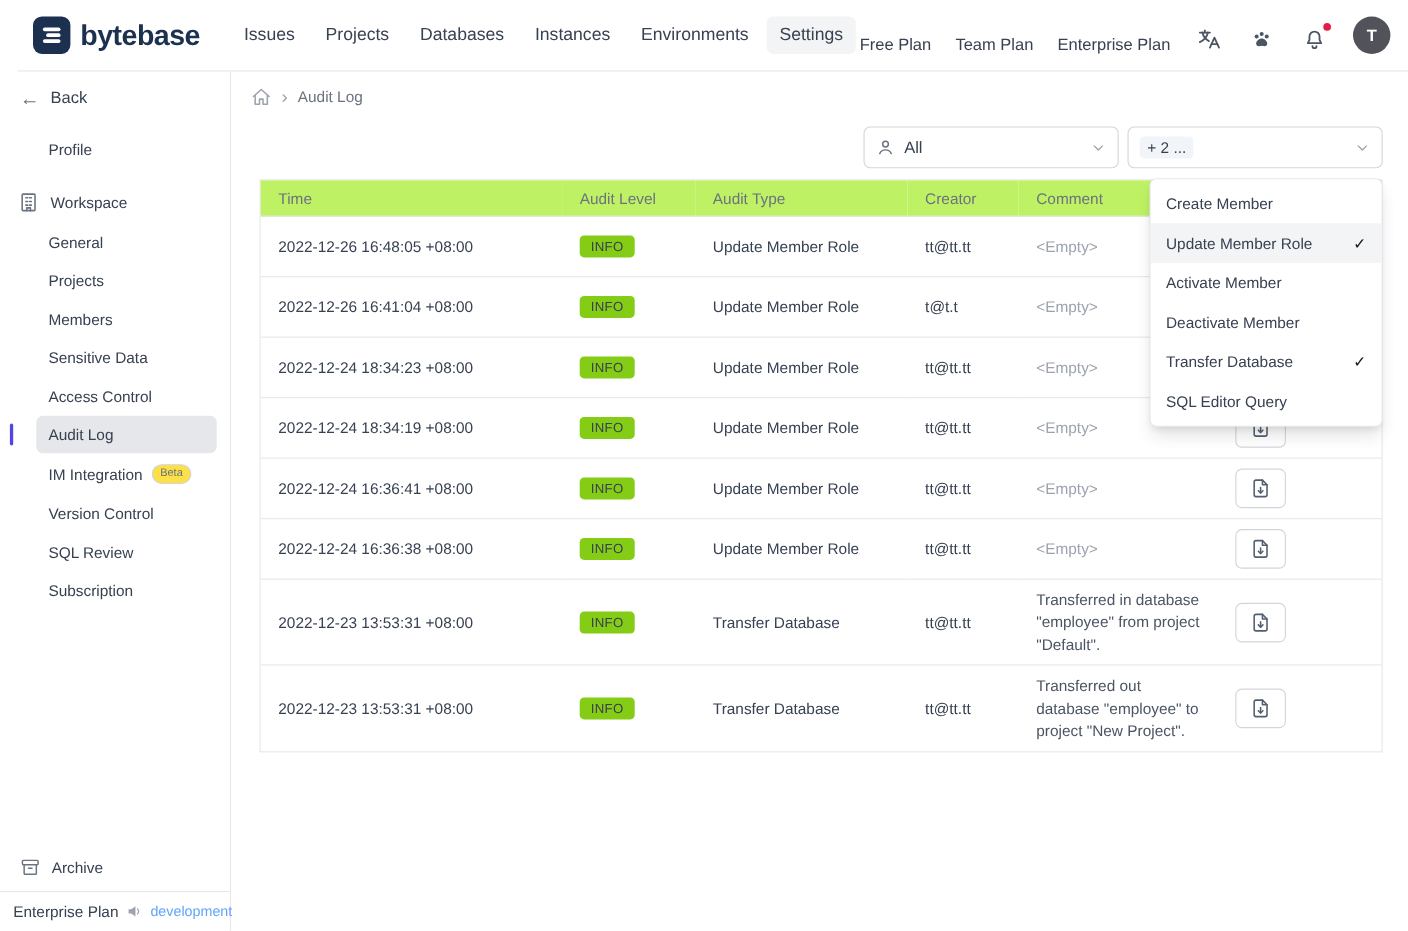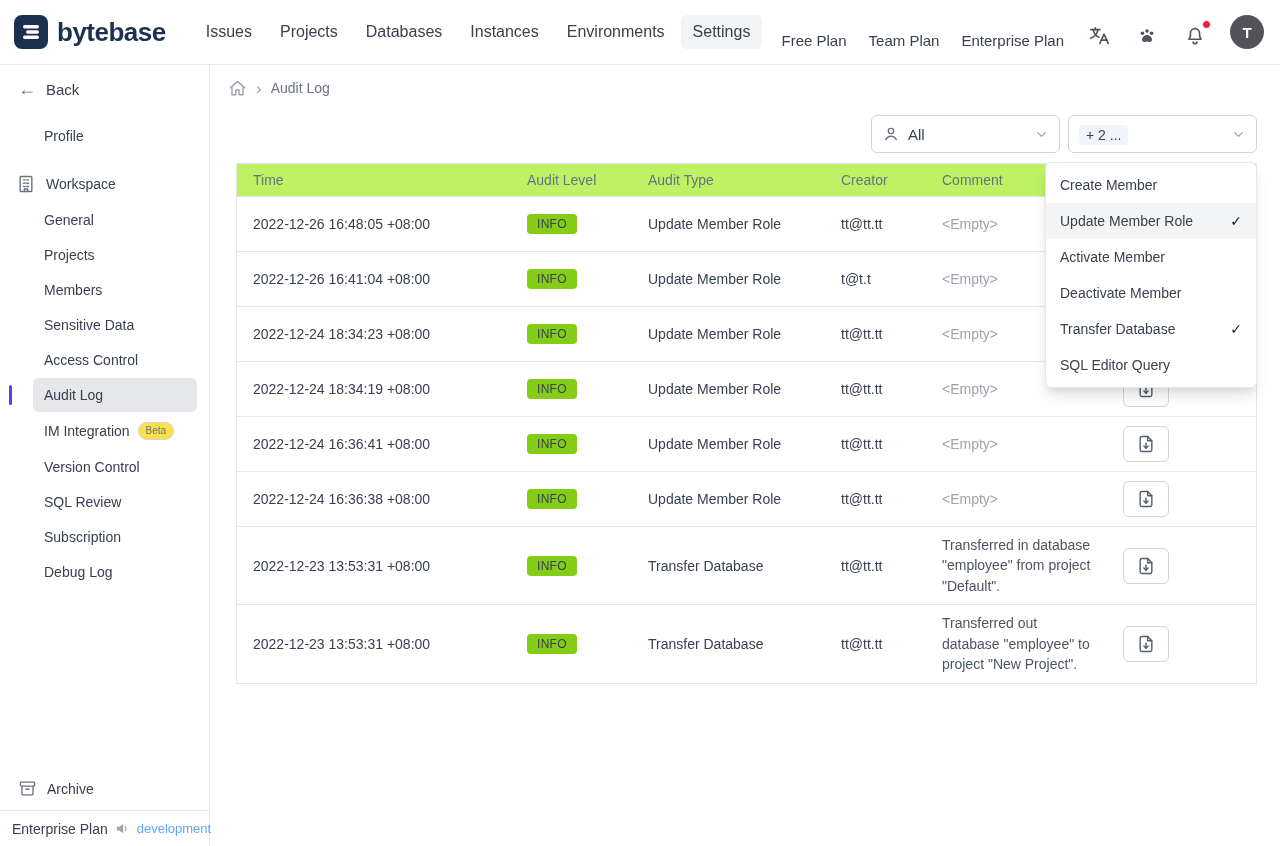--- a/index.html
+++ b/index.html
@@ -4,21 +4,21 @@
 <style>
   * { margin:0; padding:0; box-sizing:border-box; }
   html,body { width:1280px; height:846px; }
   body {
     font-family:"Liberation Sans","DejaVu Sans",sans-serif;
     background:#ffffff; color:#374151; overflow:hidden; position:relative;
   }
 
   
   .navbar {
-    position:absolute; top:0; left:0; right:0; height:65px;
+    position:absolute; top:0; left:16px; right:0; height:65px;
     background:#fff; border-bottom:1px solid #e5e7eb;
     display:flex; align-items:center; padding:0 16px 0 14px; z-index:20;
   }
   .logo { display:flex; align-items:center; gap:9px; cursor:pointer; }
   .logo-mark {
     width:34px; height:34px; border-radius:8px; background:#1c3150;
     display:flex; align-items:center; justify-content:center; flex:0 0 auto;
   }
   .logo-mark svg { width:20px; height:20px; }
   .logo-text { font-size:26px; font-weight:700; color:#1c3150; letter-spacing:-0.5px; }
@@ -93,21 +93,21 @@
     display:flex; align-items:center; gap:9px; padding:13px 0 7px 18px; height:40px;
   }
   .breadcrumb svg { width:19px; height:19px; color:#9ca3af; cursor:pointer; }
   .crumb-sep { color:#9ca3af; font-size:17px; line-height:1; }
   .crumb-current { font-size:14px; color:#6b7280; }
 
   .filter-row {
     display:flex; justify-content:flex-end; gap:8px; padding:10px 23px 10px 0; height:58px;
   }
   .select {
-    width:189px; height:38px; background:#fff; border:1px solid #d1d5db;
+    width:232px; height:38px; background:#fff; border:1px solid #d1d5db;
     border-radius:6px; display:flex; align-items:center; gap:8px;
     padding:0 10px; font-size:15px; color:#374151; cursor:pointer; text-align:left;
     font-family:inherit;
   }
   .select svg.lead { width:18px; height:18px; color:#6b7280; flex:0 0 auto; }
   .select .sel-value { flex:1; }
   .select .chip {
     background:#f1f5f9; border-radius:4px; padding:2px 7px; font-size:14px; color:#374151;
   }
   .select svg.chev { width:15px; height:15px; color:#9ca3af; flex:0 0 auto; }
@@ -254,23 +254,20 @@
     </div>
     <div class="side-item">
         <span>Version Control</span>
       </div>
     <div class="side-item">
         <span>SQL Review</span>
       </div>
     <div class="side-item">
         <span>Subscription</span>
       </div>
-    <div class="side-item">
-        <span>Debug Log</span>
-      </div>
   </div>
 
   <div class="side-bottom">
     <div class="side-archive">
       <svg viewBox="0 0 24 24" fill="none" stroke="currentColor" stroke-width="1.7" stroke-linecap="round" stroke-linejoin="round">
         <rect x="3" y="4" width="18" height="5" rx="1"></rect>
           <path d="M5 9v10a1 1 0 0 0 1 1h12a1 1 0 0 0 1-1V9"></path>
           <path d="M10 13h4"></path>
       </svg>
       <span>Archive</span>

